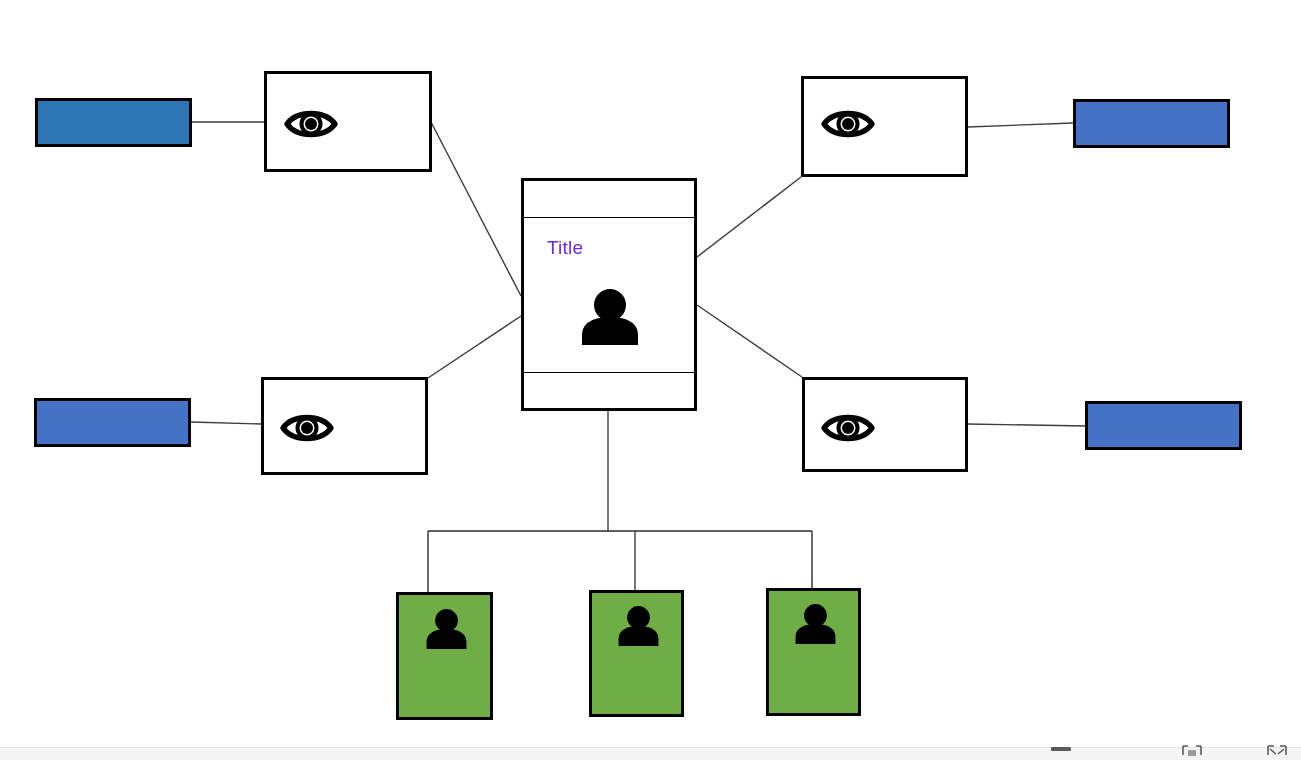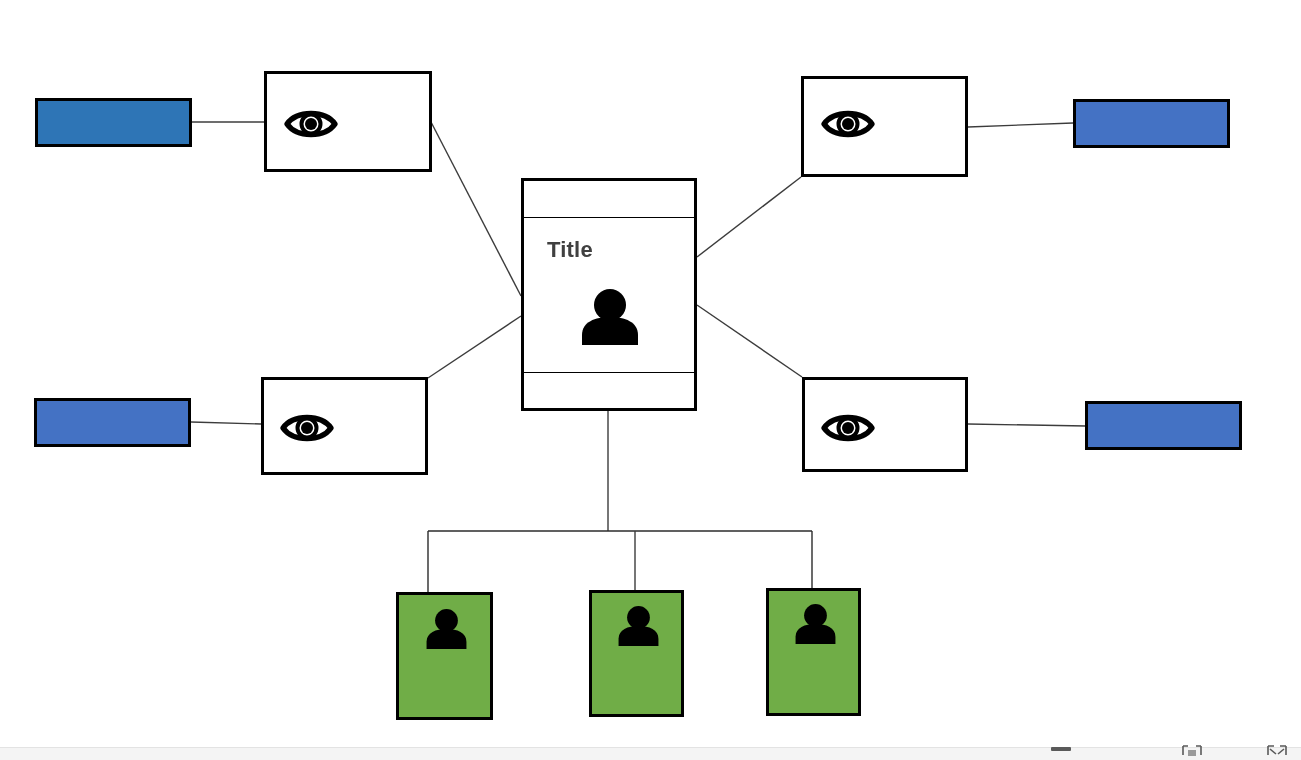--- a/index.html
+++ b/index.html
@@ -51,23 +51,23 @@
   }
   .card-divider {
     position: absolute;
     left: 0;
     right: 0;
     height: 0;
     border-top: 1.6px solid #000000;
   }
   .card-title {
     position: absolute;
-    font-weight: bold;
-    font-size: 22px;
-    color: #404040;
+    font-weight: normal;
+    font-size: 19px;
+    color: #6d28d9;
     letter-spacing: 0.2px;
     white-space: nowrap;
   }
   .icon-eye {
     position: absolute;
   }
   .icon-person {
     position: absolute;
   }
   .bottom-bar {

